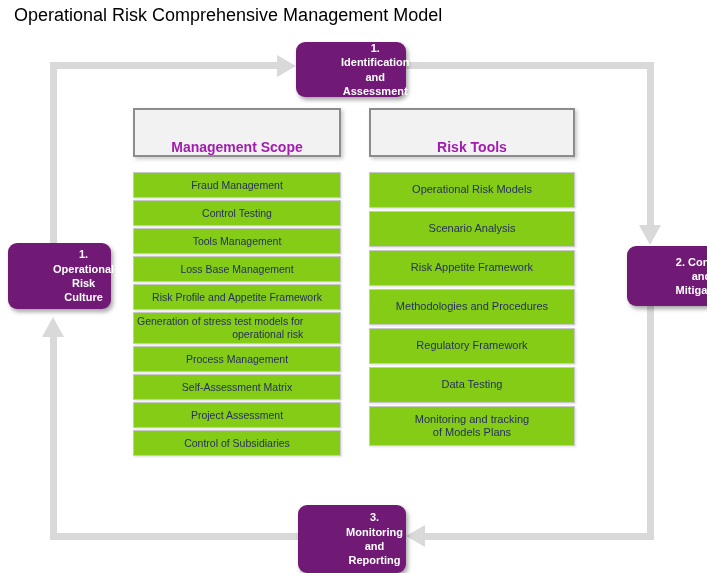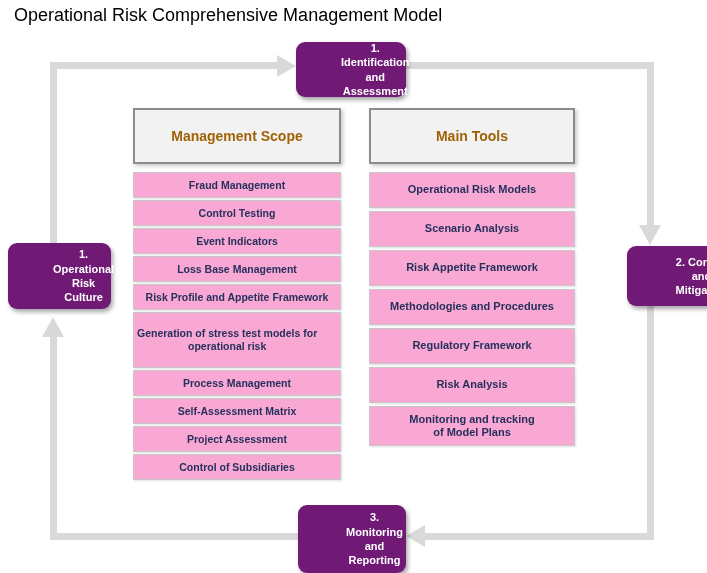--- a/index.html
+++ b/index.html
@@ -30,38 +30,38 @@
           display:flex; align-items:center; justify-content:flex-start; text-align:center;
           font-size:11px; font-weight:bold; line-height:1.3;
           box-shadow:2px 3px 4px rgba(0,0,0,0.35);padding-left:45px; }
   .node-label { white-space:pre-line; }
   .node1 { left:296px; top:42px;  width:110px; height:55px; }
   .node2 { left:627px; top:246px; width:104px; height:60px; }
   .node3 { left:298px; top:505px; width:108px; height:68px; }
   .node4 { left:8px;   top:243px; width:103px; height:66px; }
 
   
-  .col-header { position:absolute; top:108px; height:56px; background:#F2F2F2;
+  .col-header { position:absolute; top:108px; height:49px; background:#F2F2F2;
                 border:2px solid #8C8C8C; box-shadow:2px 2px 4px rgba(0,0,0,0.22);
-                display:flex; align-items:center; justify-content:center;
-                font-size:14px; font-weight:bold; color:#a16207; }
+                display:flex; align-items:flex-end; justify-content:center;
+                font-size:14px; font-weight:bold; color:#a21caf; }
   .ms-header { left:133px; width:208px; }
   .mt-header { left:369px; width:206px; }
 
   
   .list { position:absolute; top:172px; display:flex; flex-direction:column; }
   .ms-list { left:133px; width:208px; gap:2px; }
   .mt-list { left:369px; width:206px; gap:3px; }
-  .item { background:#f9a8d4; border:1px solid #C8C8C8; box-shadow:1px 1px 2px rgba(0,0,0,0.12);
+  .item { background:#84cc16; border:1px solid #C8C8C8; box-shadow:1px 1px 2px rgba(0,0,0,0.12);
           display:flex; align-items:center; justify-content:center; text-align:center;
-          font-weight:bold; color:#26305C; }
+          font-weight:normal; color:#26305C; }
   .item-label { white-space:pre-line; line-height:1.2; }
   .ms-item { height:26px; font-size:10.5px; padding:0 3px; }
   .mt-item { height:36px; font-size:11px;   padding:16px 4px; }
-  .ms-item.tall { height:56px; justify-content:flex-start; text-align:center; }
+  .ms-item.tall { height:32px; justify-content:flex-start; text-align:right; }
   .mt-item.tall { height:40px; }
 </style>
 </head>
 <body>
 
 <div class="canvas">
 
   <div class="title">Operational Risk Comprehensive Management Model</div>
 
   <div class="seg seg-left-top"></div>
@@ -91,32 +91,32 @@
   </div>
   <div class="node node4">
     <span class="node-label">1. Operational
 Risk Culture</span>
   </div>
 
   <div class="col-header ms-header">
     <span>Management Scope</span>
   </div>
   <div class="col-header mt-header">
-    <span>Main Tools</span>
+    <span>Risk Tools</span>
   </div>
 
   <div class="list ms-list" id="ms-items">
       <div class="item ms-item">
         <span class="item-label">Fraud Management</span>
       </div>
       <div class="item ms-item">
         <span class="item-label">Control Testing</span>
       </div>
       <div class="item ms-item">
-        <span class="item-label">Event Indicators</span>
+        <span class="item-label">Tools Management</span>
       </div>
       <div class="item ms-item">
         <span class="item-label">Loss Base Management</span>
       </div>
       <div class="item ms-item">
         <span class="item-label">Risk Profile and Appetite Framework</span>
       </div>
       <div class="item ms-item tall">
         <span class="item-label">Generation of stress test models for
 operational risk</span>
@@ -144,21 +144,21 @@
       <div class="item mt-item">
         <span class="item-label">Risk Appetite Framework</span>
       </div>
       <div class="item mt-item">
         <span class="item-label">Methodologies and Procedures</span>
       </div>
       <div class="item mt-item">
         <span class="item-label">Regulatory Framework</span>
       </div>
       <div class="item mt-item">
-        <span class="item-label">Risk Analysis</span>
+        <span class="item-label">Data Testing</span>
       </div>
       <div class="item mt-item tall">
         <span class="item-label">Monitoring and tracking
-of Model Plans</span>
+of Models Plans</span>
       </div>
     </div>
 
 </div>
 
 </body></html>

